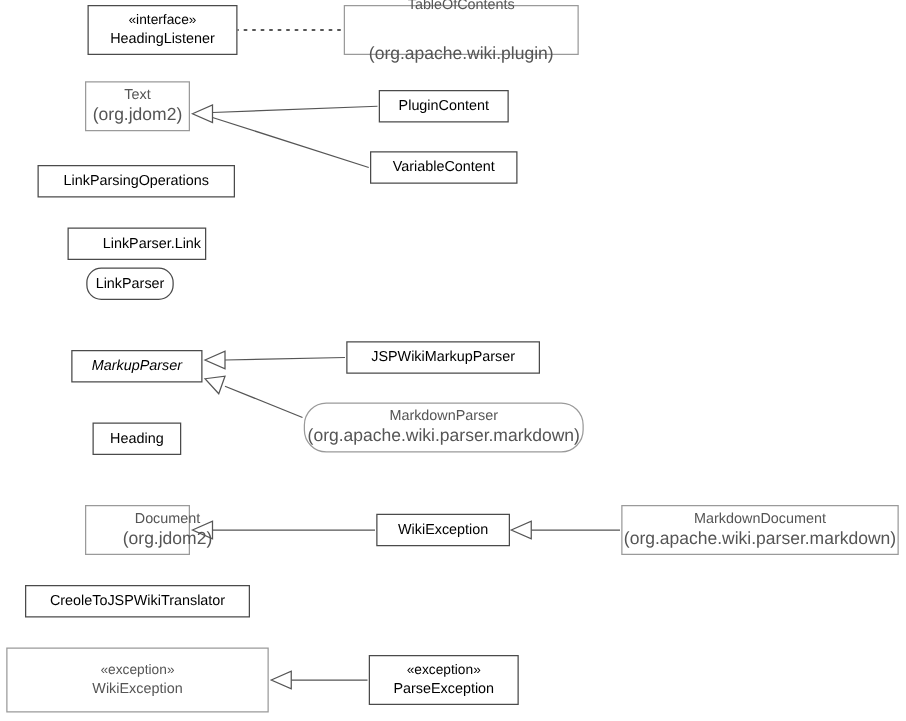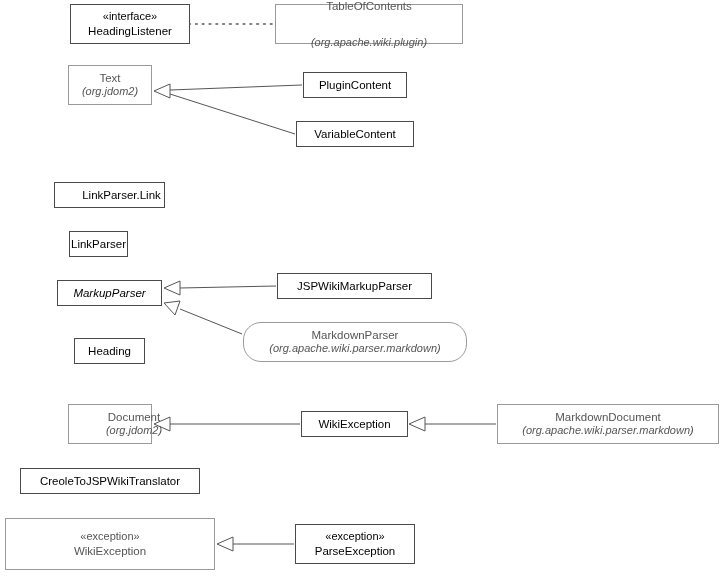--- a/index.html
+++ b/index.html
@@ -31,21 +31,21 @@
   .node.gray {
     border-color: #9a9a9a;
     color: #555555;
   }
   .node .line {
     display: block;
     white-space: nowrap;
   }
   .node .l-stereo { font-size: 11px; }
   .node .l-main { font-size: 11.5px; }
-  .node .l-pkg { font-size: 11px; font-style: italic; }
+  .node .l-pkg { font-size: 14px; }
   .node.italic .l-main { font-style: italic; }
 
   svg.edges {
     position: absolute;
     left: 0;
     top: 0;
     width: 725px;
     height: 577px;
     pointer-events: none;
   }
@@ -112,26 +112,29 @@
   </div>
 
   <div class="node" style="left:303px; top:72px; width:104px; height:26px;">
     <span class="line l-main">PluginContent</span>
   </div>
 
   <div class="node" style="left:296px; top:121px; width:118px; height:26px;">
     <span class="line l-main">VariableContent</span>
   </div>
 
+  <div class="node" style="left:30px; top:132px; width:158px; height:26px;">
+    <span class="line l-main">LinkParsingOperations</span>
+  </div>
 
   <div class="node" style="left:54px; top:182px; width:111px; height:26px;padding-left:24px;">
     <span class="line l-main">LinkParser.Link</span>
   </div>
 
-  <div class="node" style="left:69px; top:231px; width:59px; height:26px;">
+  <div class="node" style="left:69px; top:214px; width:70px; height:26px;border-radius:12px;">
     <span class="line l-main">LinkParser</span>
   </div>
 
   <div class="node italic" style="left:57px; top:280px; width:105px; height:26px;">
     <span class="line l-main">MarkupParser</span>
   </div>
 
   <div class="node" style="left:277px; top:273px; width:155px; height:26px;">
     <span class="line l-main">JSPWikiMarkupParser</span>
   </div>

